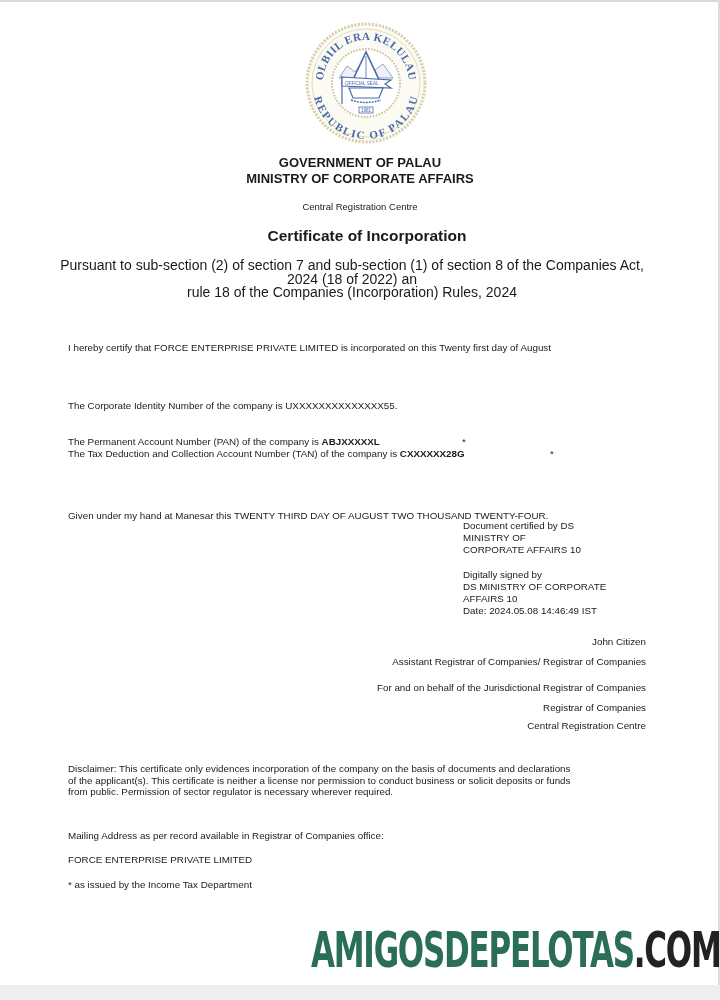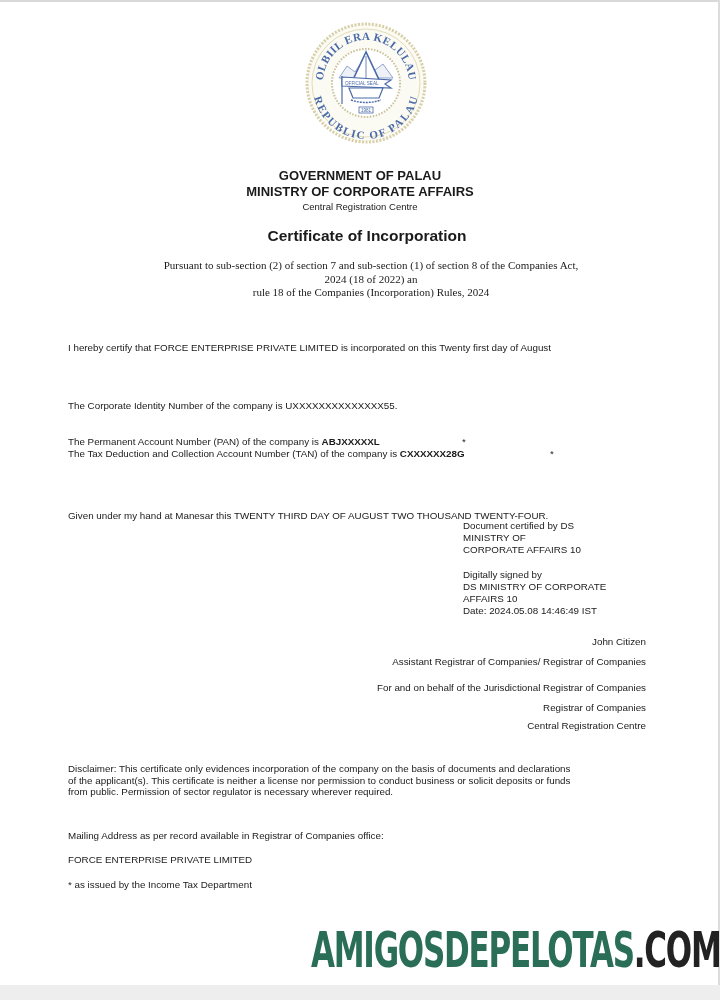--- a/index.html
+++ b/index.html
@@ -9,24 +9,24 @@
     font-family: "Liberation Sans", sans-serif;
     color: #1a1a1a;
   }
   .top-border { position: absolute; left: 0; top: 0; width: 720px; height: 2px; background: #d9d9d9; }
   .right-border { position: absolute; right: 0; top: 0; width: 2px; height: 985px; background: #dcdcdc; }
   .bottom-strip { position: absolute; left: 0; top: 985px; width: 720px; height: 15px; background: #eeeeee; }
 
   .seal { position: absolute; left: 305px; top: 22px; width: 122px; height: 122px; }
 
   .center { position: absolute; left: 0; width: 720px; text-align: center; }
-  .gov { top: 155px; font-size: 13px; font-weight: bold; line-height: 16px; margin-top: 13px; }
+  .gov { top: 155px; font-size: 13px; font-weight: bold; line-height: 16px; }
   .crc { top: 201px; font-size: 9.5px; }
   .title { top: 227px; font-size: 15.5px; font-weight: bold; padding-left: 7px; }
-  .pursuant { top: 259px; font-size: 11px; line-height: 13.5px; left: 71px; width: 600px; font-family: Liberation Serif, serif; }
+  .pursuant { top: 259px; font-size: 14px; line-height: 13.5px; left: 52px; width: 600px; }
 
   .para { position: absolute; left: 68px; width: 600px; font-size: 9.8px; line-height: 12px; margin-top: 16px; }
   .p1 { top: 326px; }
   .p-cin { top: 384px; }
   .p-pan { top: 420px; }
   .p-tan { top: 432px; }
   .p-given { top: 494px; }
   .star { position: absolute; }
 
   .sig { position: absolute; left: 463px; font-size: 9.8px; line-height: 12px; }

